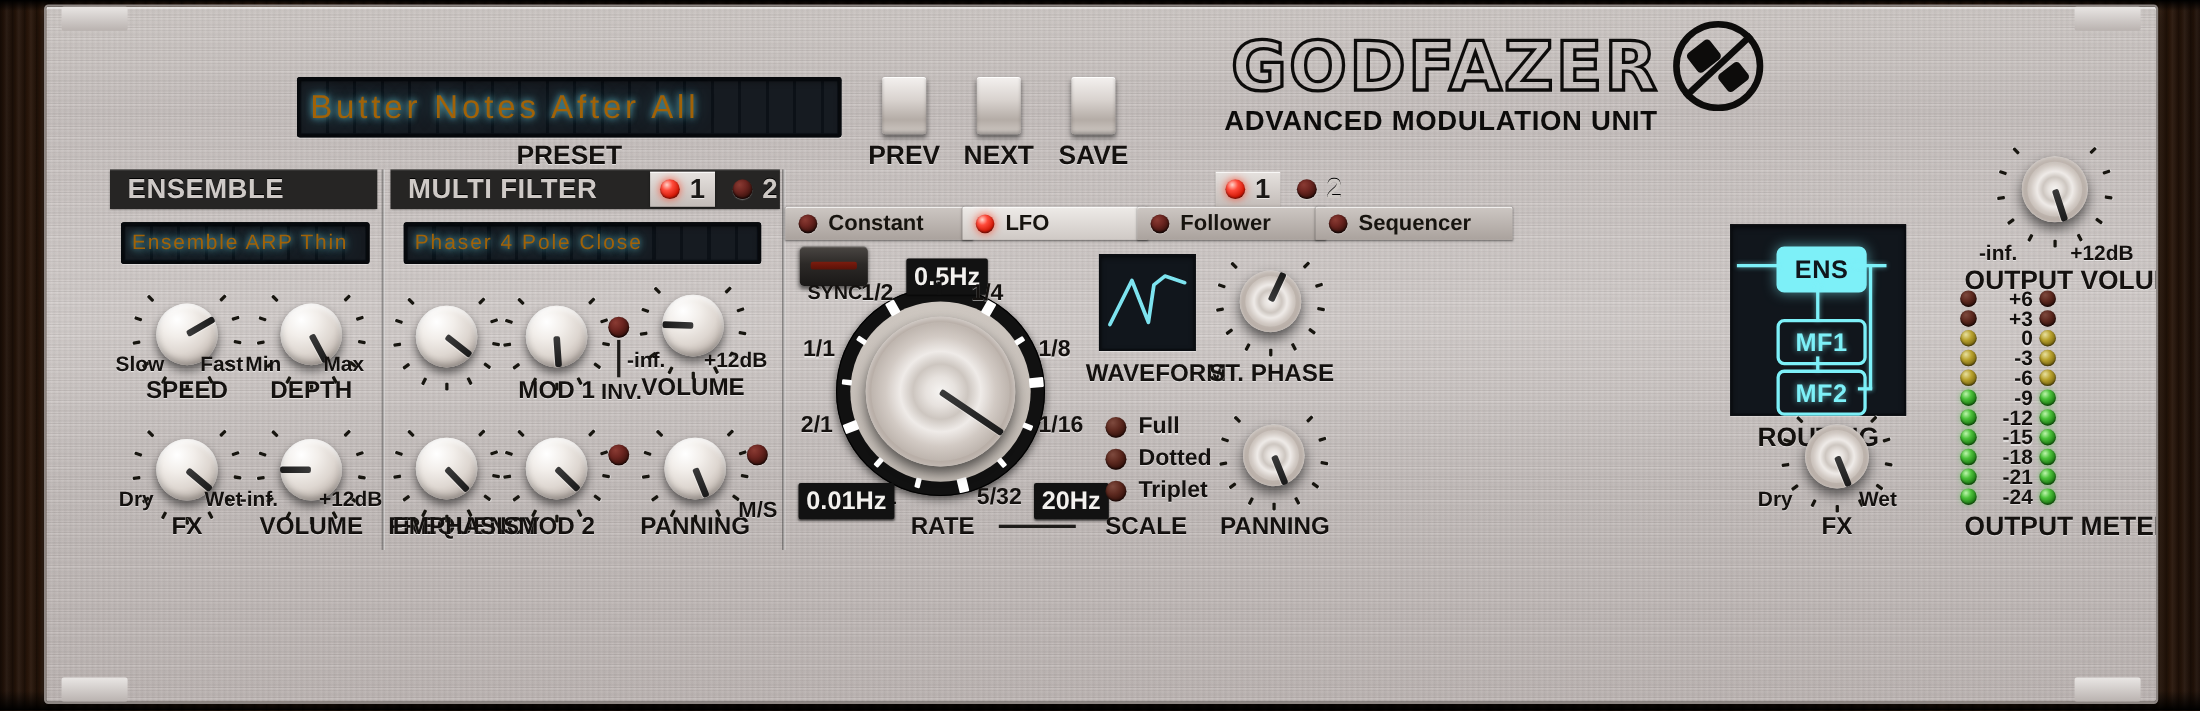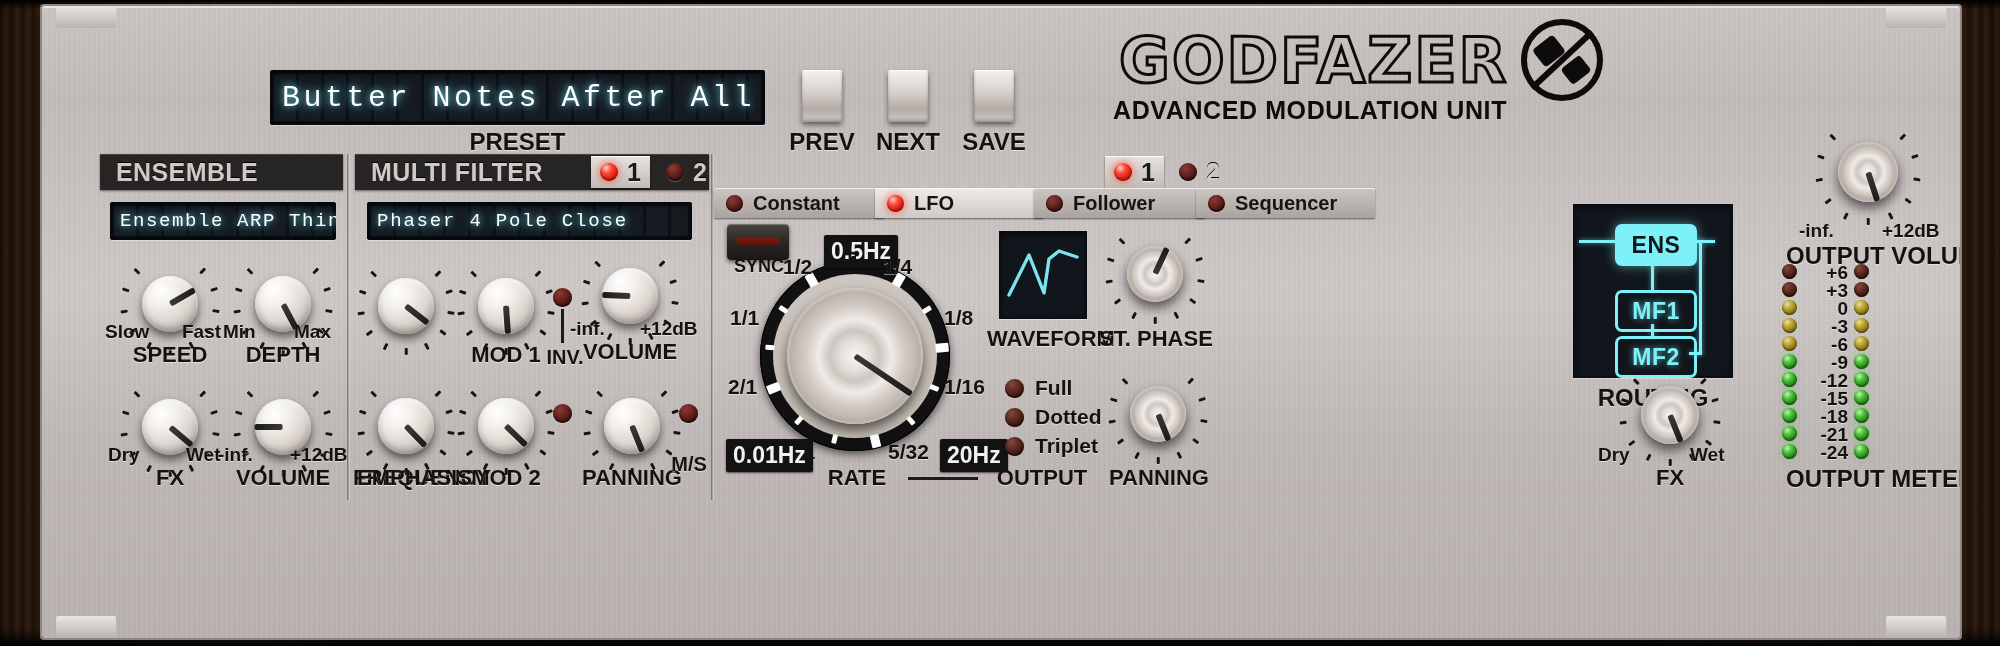--- a/index.html
+++ b/index.html
@@ -46,22 +46,22 @@
   
   .lcd{position:absolute;background:#0c1117;border-radius:3px;
     box-shadow:inset 0 0 0 3px #07090c, inset 0 3px 7px rgba(0,0,0,.9),
                0 1px 0 rgba(255,255,255,.4);
     overflow:hidden;}
   .lcd .cells{position:absolute;inset:4px;
      background:repeating-linear-gradient(90deg,
         rgba(255,255,255,.045) 0px, rgba(255,255,255,.045) 22px,
         rgba(0,0,0,0) 22px, rgba(0,0,0,0) 25px);}
   .lcd .txt{position:absolute;left:12px;top:50%;transform:translateY(-50%);
-    font-family:Liberation Mono, monospace;
-    color:#ffffff;letter-spacing:3.5px;white-space:nowrap;
+    font-family:Liberation Sans, sans-serif;
+    color:#a16207;letter-spacing:3.5px;white-space:nowrap;
     text-shadow:0 0 7px rgba(120,230,245,.85),0 0 16px rgba(90,200,225,.5);}
 
   .caption{position:absolute;color:#14110f;font-weight:700;text-align:center;
     text-shadow:0 1px 0 rgba(255,255,255,.55);}
 
   
   .knob{position:absolute;}
   .knob .ticks{position:absolute;inset:0;}
   .knob .ticks i{position:absolute;left:50%;top:50%;width:2.5px;height:7px;
     background:#17150f;border-radius:1px;transform-origin:50% 0;
@@ -547,21 +547,21 @@
     <span>Full</span>
   </div>
   <div class="scaleopt" style="left:963px;top:399px;">
     <span class="led dred" style="position:relative;width:19px;height:19px;"></span>
     <span>Dotted</span>
   </div>
   <div class="scaleopt" style="left:963px;top:428px;">
     <span class="led dred" style="position:relative;width:19px;height:19px;"></span>
     <span>Triplet</span>
   </div>
-  <div class="kname" style="left:952px;top:459px;width:96px;">OUTPUT</div>
+  <div class="kname" style="left:952px;top:459px;width:96px;">SCALE</div>
 
   <div class="knob metal" style="left:1073px;top:365px;width:86px;height:86px;">
       <div class="ticks">
         <i style="transform:translate(-50%,0) rotate(-135deg) translateY(43px);"></i>
         <i style="transform:translate(-50%,0) rotate(-108deg) translateY(43px);"></i>
         <i style="transform:translate(-50%,0) rotate(-81deg) translateY(43px);"></i>
         <i style="transform:translate(-50%,0) rotate(-54deg) translateY(43px);"></i>
         <i style="transform:translate(-50%,0) rotate(-27deg) translateY(43px);"></i>
         <i style="transform:translate(-50%,0) rotate(0deg) translateY(43px);"></i>
         <i style="transform:translate(-50%,0) rotate(27deg) translateY(43px);"></i>

